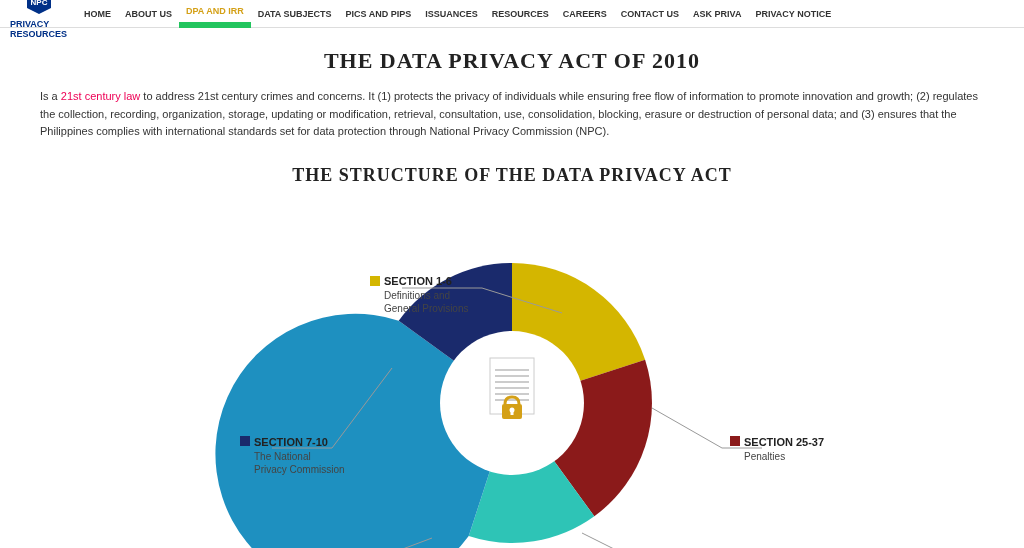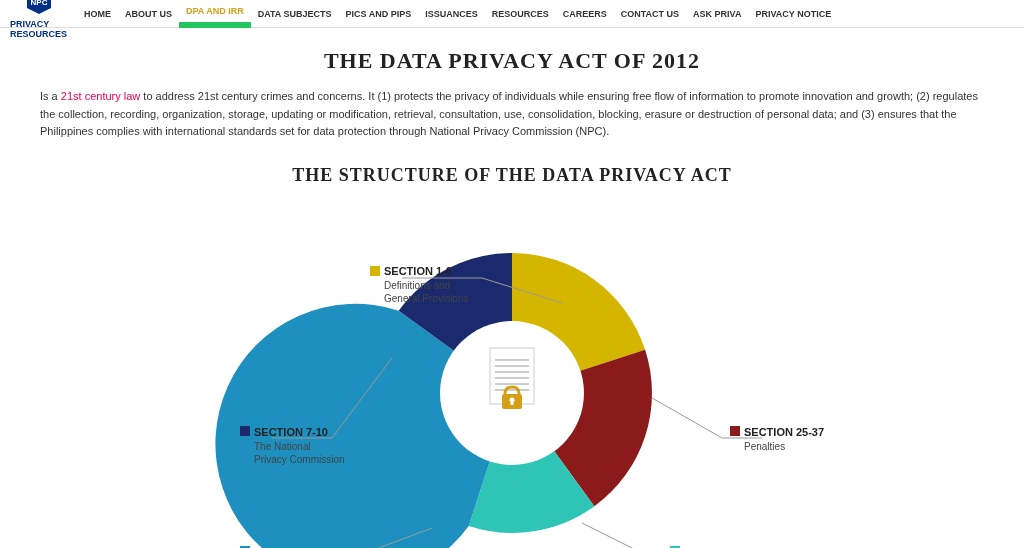--- a/index.html
+++ b/index.html
@@ -11,21 +11,21 @@
     .nav-logo-shield { width: 28px; height: 28px; }
     .nav-items { display: flex; align-items: center; gap: 0; flex: 1; }
     .nav-item { font-size: 9px; color: #333; padding: 0 7px; text-transform: uppercase; font-weight: 600; cursor: pointer; height: 28px; display: flex; align-items: center; white-space: nowrap; }
     .nav-item.active { color: #d4a017; border-bottom: 6px solid #22c55e; }
 
     
     .main { background: #fff; padding: 20px 40px; }
     .page-title { text-align: center; font-size: 22px; font-weight: bold; color: #222; letter-spacing: 1px; margin-bottom: 14px; font-family: Georgia, serif; }
     .intro-text { font-size: 11px; color: #333; line-height: 1.6; margin-bottom: 24px; }
     .intro-link { color: #e05; text-decoration: none; }
-    .section-title { text-align: center; font-size: 18px; font-weight: bold; color: #222; letter-spacing: 1px; margin-bottom: 12px; font-family: Georgia, serif; }
+    .section-title { text-align: center; font-size: 18px; font-weight: bold; color: #222; letter-spacing: 1px; margin-bottom: 22px; font-family: Georgia, serif; }
 
     
     .chart-area { position: relative; width: 100%; display: flex; justify-content: center; align-items: center; height: 360px; }
 
     
   </style>
 </head>
 <body>
 
 <nav>
@@ -49,21 +49,21 @@
     <div class="nav-item">RESOURCES</div>
     <div class="nav-item">CAREERS</div>
     <div class="nav-item">CONTACT US</div>
     <div class="nav-item">ASK PRIVA</div>
     <div class="nav-item">PRIVACY NOTICE</div>
   </div>
 
 </nav>
 
 <div class="main">
-  <h1 class="page-title">THE DATA PRIVACY ACT OF 2012</h1>
+  <h1 class="page-title">THE DATA PRIVACY ACT OF 2010</h1>
 
   <p class="intro-text">
     Is a <a class="intro-link">21st century law</a> to address 21st century crimes and concerns. It (1) protects the privacy of individuals while ensuring free flow of information to promote innovation and growth; (2) regulates the collection, recording, organization, storage, updating or modification, retrieval, consultation, use, consolidation, blocking, erasure or destruction of personal data; and (3) ensures that the Philippines complies with international standards set for data protection through National Privacy Commission (NPC).
   </p>
 
   <h2 class="section-title">THE STRUCTURE OF THE DATA PRIVACY ACT</h2>
 
   <div class="chart-area">
     <svg width="780" height="360" viewBox="0 0 780 360" xmlns="http://www.w3.org/2000/svg">
 

